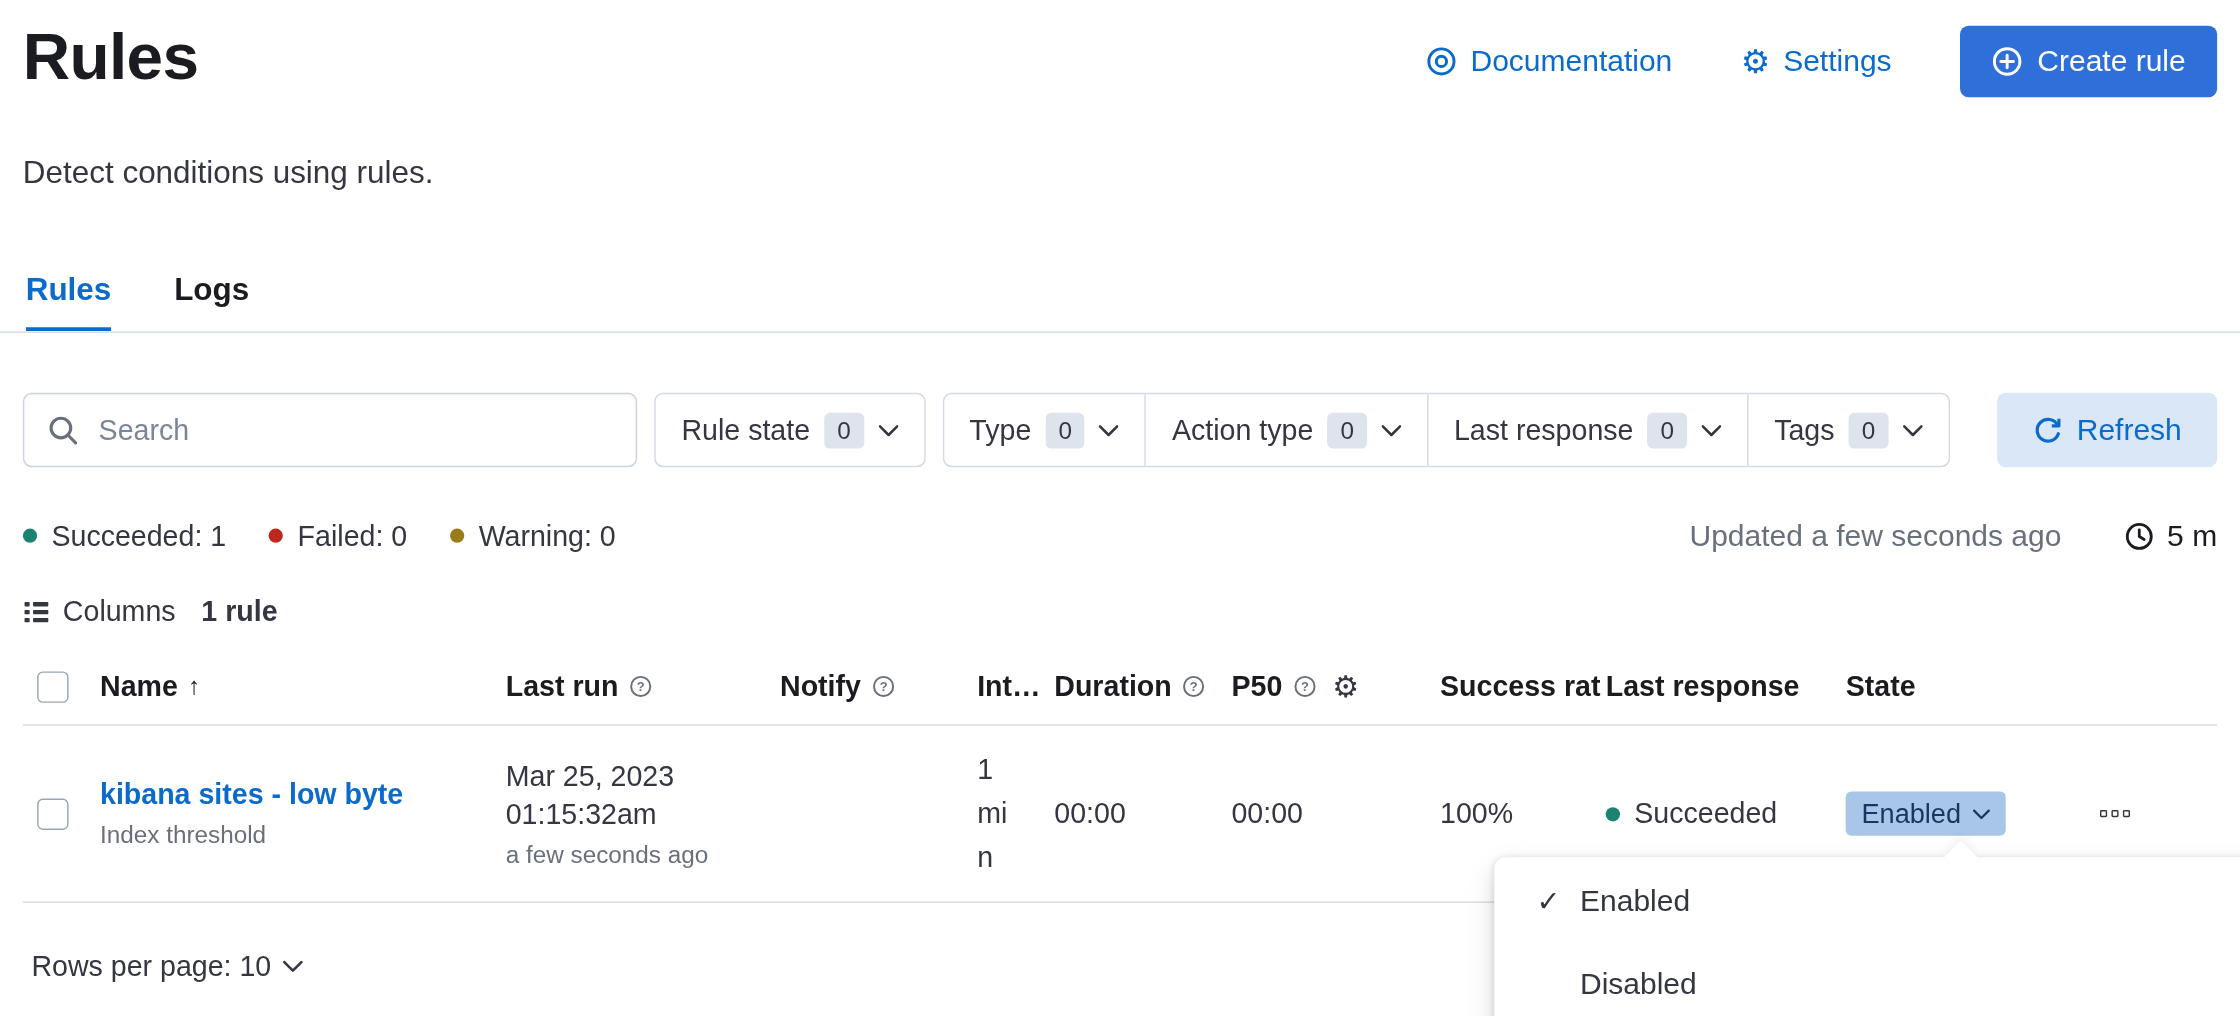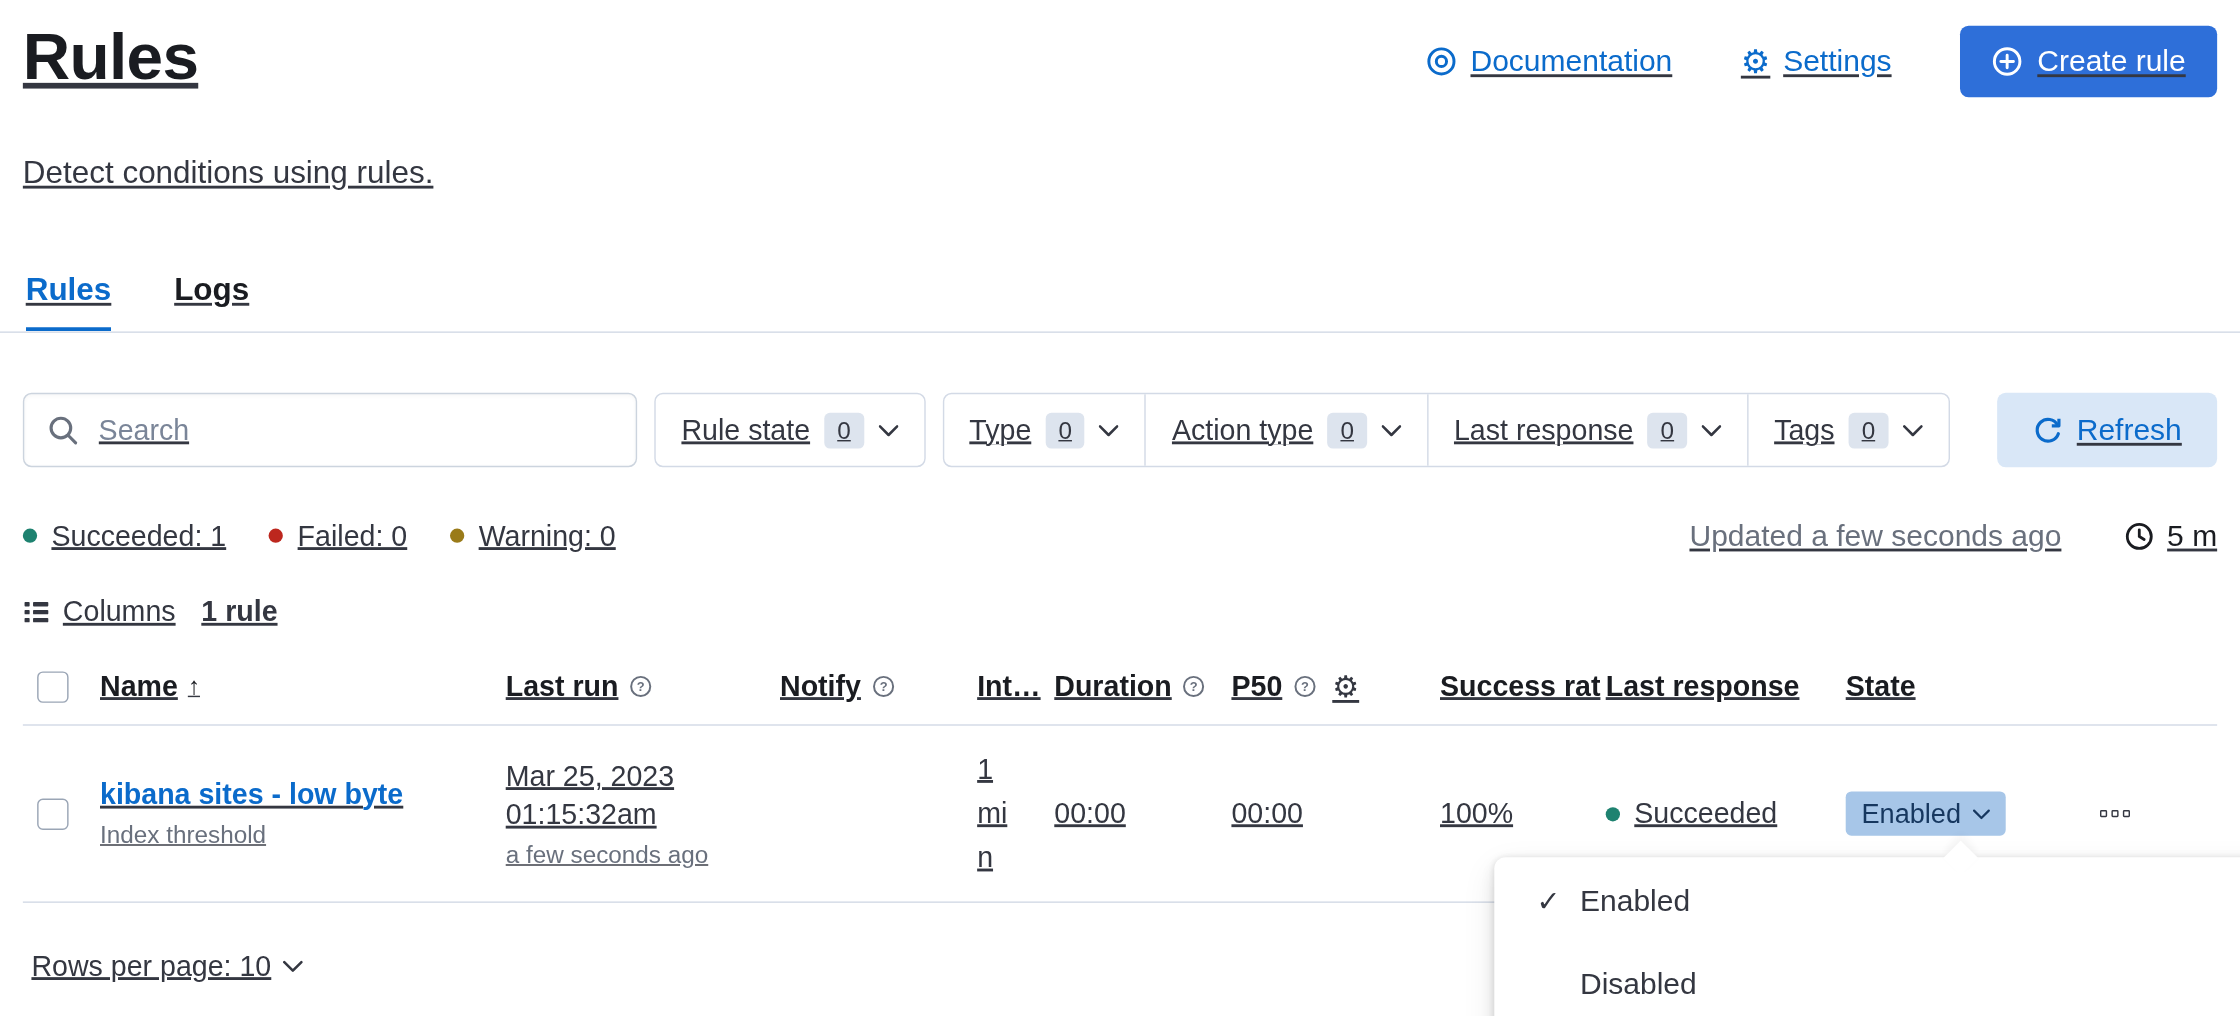--- a/index.html
+++ b/index.html
@@ -11,21 +11,21 @@
     --refresh-bg:#d9e7f7;
     --border:#d3dae6;
     --badge-bg:#a7c6e8;
     --badge-text:#16375f;
     --success:#1e8270;
     --danger:#bd271e;
     --warning:#9a7b19;
   }
   *{box-sizing:border-box;}
   body{margin:0;font-family:"Liberation Sans","DejaVu Sans",sans-serif;color:var(--text);background:#fff;}
-  .viewport{width:2240px;height:1016px;overflow:hidden;background:#fff;position:relative;text-decoration:underline;}
+  .viewport{width:2240px;height:1016px;overflow:hidden;background:#fff;position:relative;}
   .page{width:1568px;height:712px;transform:scale(1.4285714);transform-origin:0 0;position:relative;background:#fff;}
 
   
   .page-header{display:flex;justify-content:space-between;align-items:flex-start;padding:14px 16px 0;}
   .page-title{font-size:46px;font-weight:800;color:var(--title);margin:0;line-height:1.1;letter-spacing:-0.5px;}
   .header-actions{display:flex;align-items:center;gap:48px;padding-top:4px;}
   .text-btn{display:flex;align-items:center;gap:9px;color:var(--link);font-size:21px;font-weight:500;background:none;border:none;padding:0;font-family:inherit;cursor:pointer;}
   .icon-glyph{font-size:23px;line-height:1;}
   .primary-btn{display:flex;align-items:center;gap:10px;background:var(--primary-fill);color:#fff;border:none;border-radius:6px;height:50px;padding:0 22px;font-size:21px;font-weight:500;font-family:inherit;cursor:pointer;}
 

